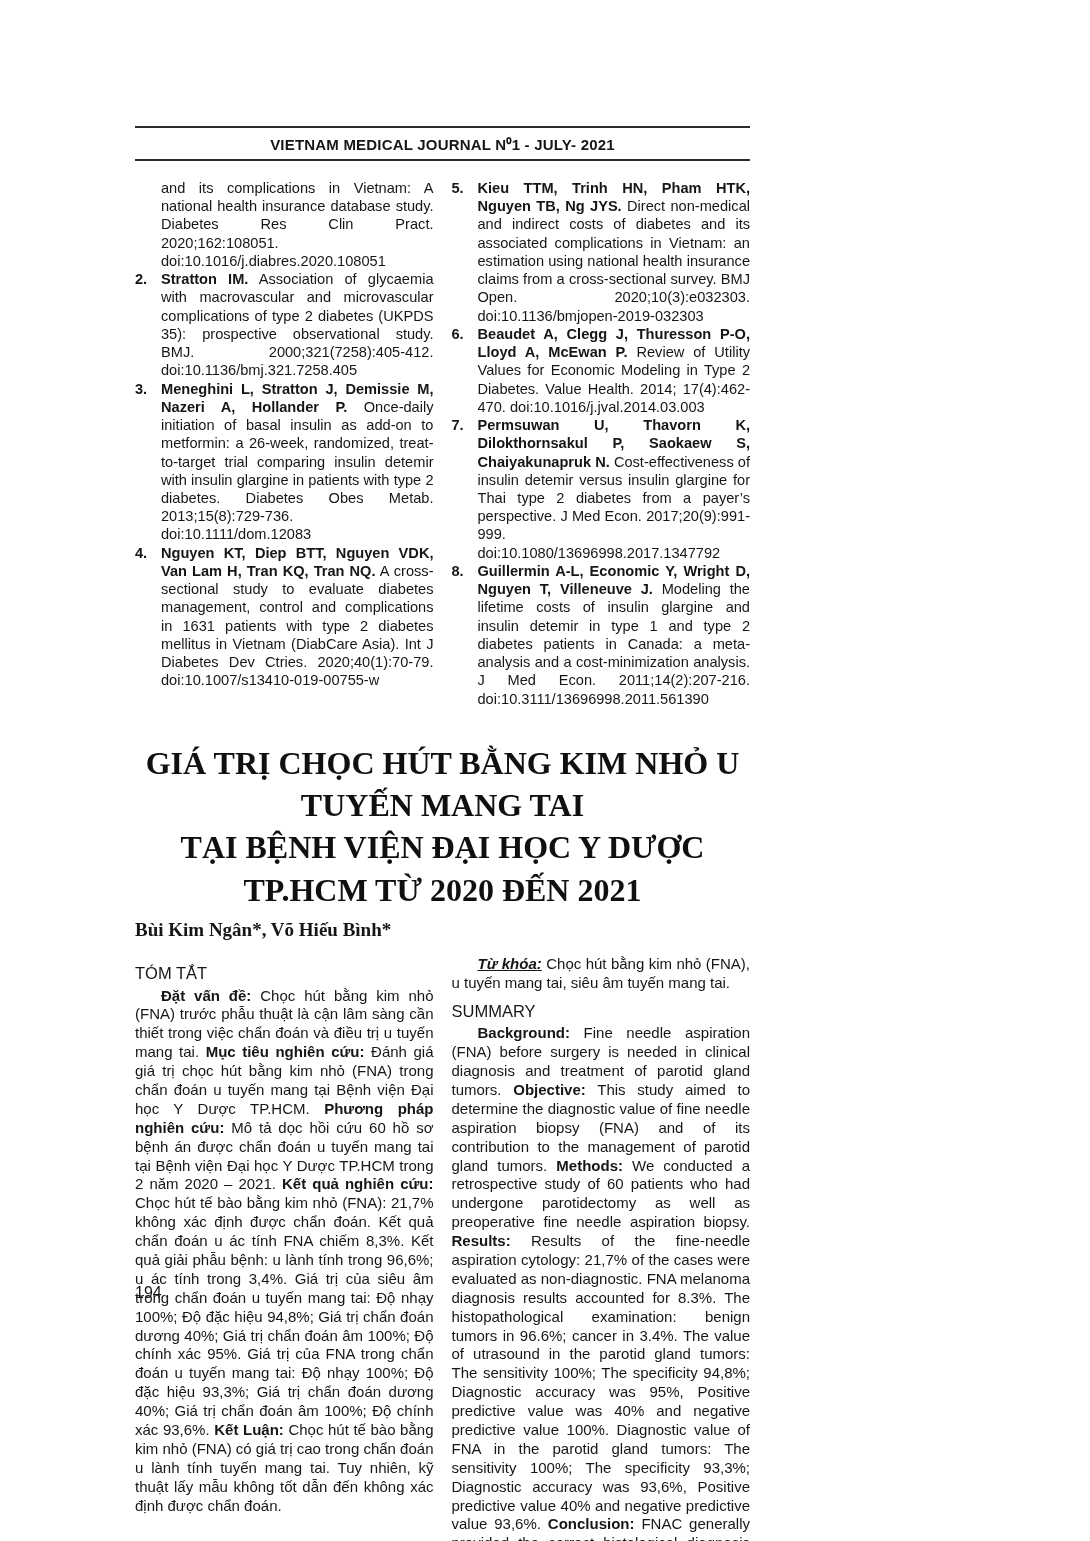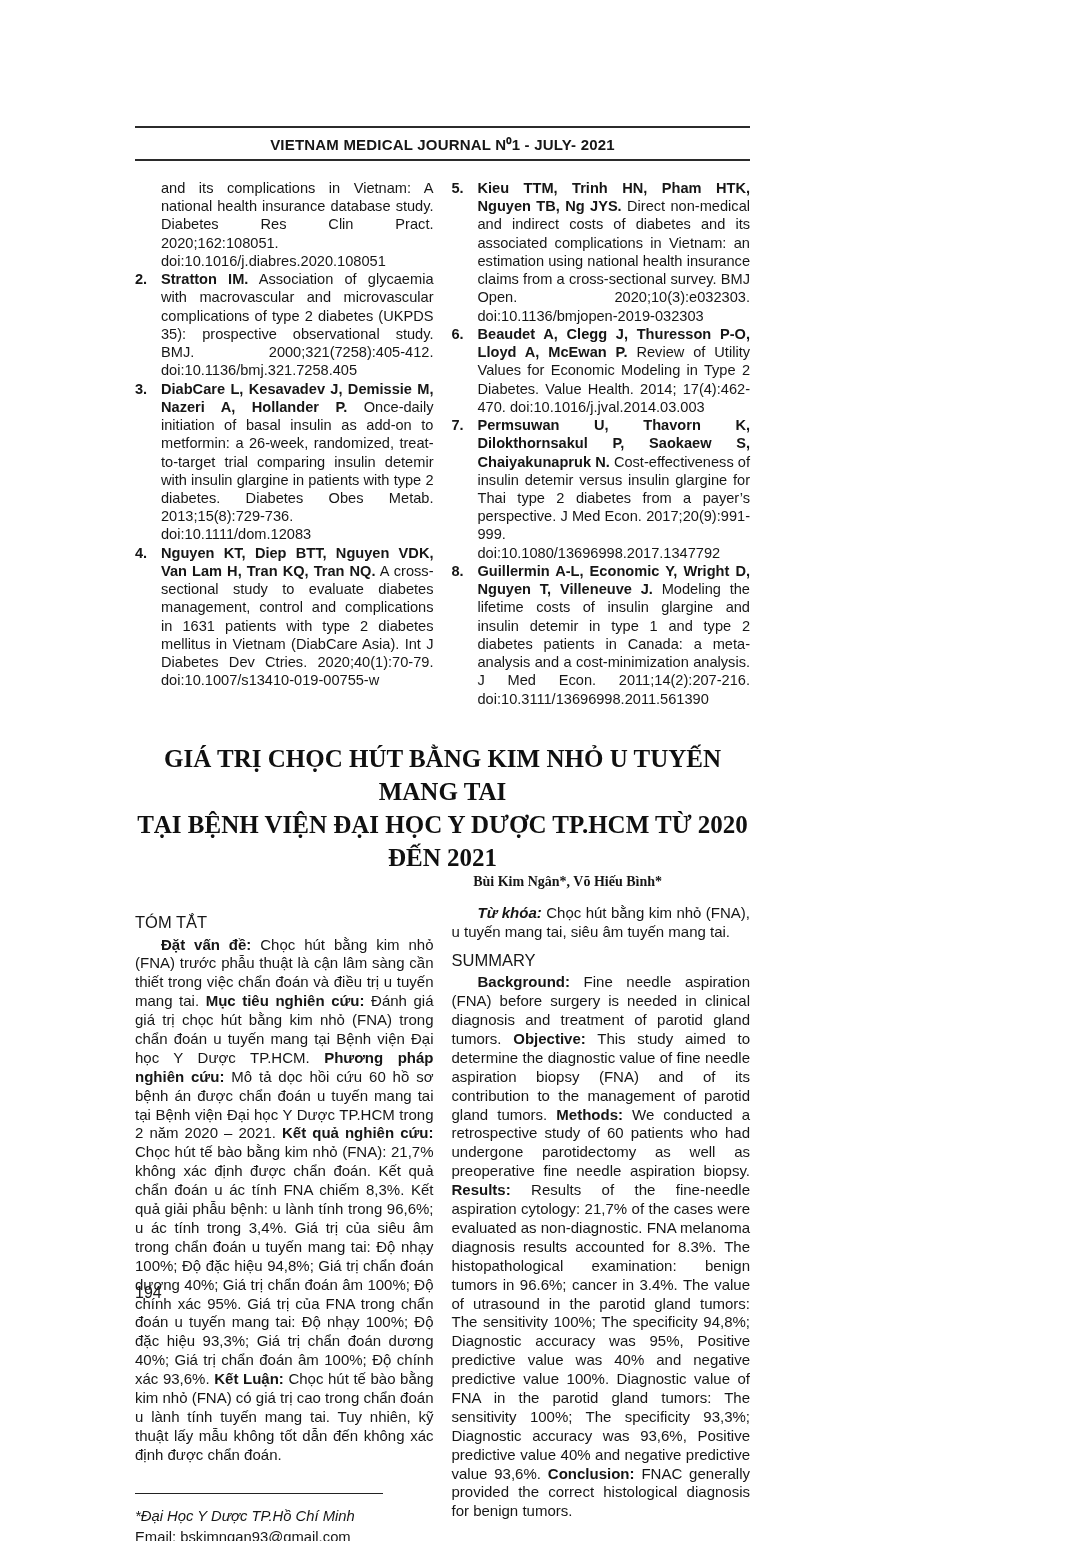--- a/index.html
+++ b/index.html
@@ -19,25 +19,25 @@
   
   .refs { display: flex; gap: 18px; margin-top: 18px; font-size: 14.6px; line-height: 1.25; }
   .refcol { flex: 1 1 0; min-width: 0; }
   .ref { display: flex; text-align: justify; justify-content: center; }
   .ref-num { flex: 0 0 26px; width: 26px; font-weight: bold; }
   .ref-body { flex: 1 1 auto; min-width: 0; }
   
   .title {
     margin-top: 34px; text-align: center;
     font-family: "Liberation Serif", serif; font-weight: bold;
-    font-size: 25px; line-height: 1.32; color: #101010;
+    font-size: 32px; line-height: 1.32; color: #101010;
   }
   .authors {
-    margin-top: 0; text-align: right; padding-right: 88px;
-    font-family: "Liberation Serif", serif; font-weight: bold; font-size: 14px;
+    margin-top: 8px; padding-right: 88px;
+    font-family: "Liberation Serif", serif; font-weight: bold; font-size: 19px;
   }
   
   .main { display: flex; gap: 18px; margin-top: 14px; font-size: 15px; line-height: 1.26; }
   .mcol { flex: 1 1 0; min-width: 0; }
   .h-section { font-weight: normal; font-size: 16.5px; margin: 8px 0 3px; }
   .para { margin: 0; text-align: justify; text-indent: 26px; }
   .fn-divider { width: 248px; border-top: 1.5px solid #222; margin-top: 28px; }
   .footnote { margin-top: 12px; font-size: 14.8px; line-height: 1.42; }
   .fn-aff { font-style: italic; }
   .sum-title {
@@ -61,21 +61,21 @@
       <div class="ref">
         <span class="ref-num"></span>
         <span class="ref-body"><b></b><span>and its complications in Vietnam: A national health insurance database study. Diabetes Res Clin Pract. 2020;162:108051. doi:10.1016/j.diabres.2020.108051</span></span>
       </div>
       <div class="ref">
         <span class="ref-num">2.</span>
         <span class="ref-body"><b>Stratton IM.</b><span> Association of glycaemia with macrovascular and microvascular complications of type 2 diabetes (UKPDS 35): prospective observational study. BMJ. 2000;321(7258):405-412. doi:10.1136/bmj.321.7258.405</span></span>
       </div>
       <div class="ref">
         <span class="ref-num">3.</span>
-        <span class="ref-body"><b>DiabCare L, Kesavadev J, Demissie M, Nazeri A, Hollander P.</b><span> Once-daily initiation of basal insulin as add-on to metformin: a 26-week, randomized, treat-to-target trial comparing insulin detemir with insulin glargine in patients with type 2 diabetes. Diabetes Obes Metab. 2013;15(8):729-736. doi:10.1111/dom.12083</span></span>
+        <span class="ref-body"><b>Meneghini L, Stratton J, Demissie M, Nazeri A, Hollander P.</b><span> Once-daily initiation of basal insulin as add-on to metformin: a 26-week, randomized, treat-to-target trial comparing insulin detemir with insulin glargine in patients with type 2 diabetes. Diabetes Obes Metab. 2013;15(8):729-736. doi:10.1111/dom.12083</span></span>
       </div>
       <div class="ref">
         <span class="ref-num">4.</span>
         <span class="ref-body"><b>Nguyen KT, Diep BTT, Nguyen VDK, Van Lam H, Tran KQ, Tran NQ.</b><span> A cross-sectional study to evaluate diabetes management, control and complications in 1631 patients with type 2 diabetes mellitus in Vietnam (DiabCare Asia). Int J Diabetes Dev Ctries. 2020;40(1):70-79. doi:10.1007/s13410-019-00755-w</span></span>
       </div>
     </div>
     <div class="refcol">
       <div class="ref">
         <span class="ref-num">5.</span>
         <span class="ref-body"><b>Kieu TTM, Trinh HN, Pham HTK, Nguyen TB, Ng JYS.</b><span> Direct non-medical and indirect costs of diabetes and its associated complications in Vietnam: an estimation using national health insurance claims from a cross-sectional survey. BMJ Open. 2020;10(3):e032303. doi:10.1136/bmjopen-2019-032303</span></span>
@@ -109,21 +109,21 @@
       <div class="fn-divider"></div>
       <div class="footnote">
         <div class="fn-aff">*Đại Học Y Dược TP.Hồ Chí Minh</div>
         <div>Email: bskimngan93@gmail.com</div>
         <div>Ngày nhận bài: 6.5.2021</div>
         <div>Ngày phản biện khoa học: 08.6.2021</div>
         <div>Ngày duyệt bài: 6.7.2021</div>
       </div>
     </div>
     <div class="mcol">
-      <p class="para kw"><b style="font-style: italic;">Từ khóa:</b> Chọc hút bằng kim nhỏ (FNA), u tuyến mang tai, siêu âm tuyến mang tai.</p>
+      <p class="para kw"><b style="font-style: italic; text-decoration: underline;">Từ khóa:</b> Chọc hút bằng kim nhỏ (FNA), u tuyến mang tai, siêu âm tuyến mang tai.</p>
       <div class="h-section">SUMMARY</div>
       <p class="para"><b>Background:</b> Fine needle aspiration (FNA) before surgery is needed in clinical diagnosis and treatment of parotid gland tumors. <b>Objective:</b> This study aimed to determine the diagnostic value of fine needle aspiration biopsy (FNA) and of its contribution to the management of parotid gland tumors. <b>Methods:</b> We conducted a retrospective study of 60 patients who had undergone parotidectomy as well as preoperative fine needle aspiration biopsy. <b>Results:</b> Results of the fine-needle aspiration cytology: 21,7% of the cases were evaluated as non-diagnostic. FNA melanoma diagnosis results accounted for 8.3%. The histopathological examination: benign tumors in 96.6%; cancer in 3.4%. The value of utrasound in the parotid gland tumors: The sensitivity 100%; The specificity 94,8%; Diagnostic accuracy was 95%, Positive predictive value was 40% and negative predictive value 100%. Diagnostic value of FNA in the parotid gland tumors: The sensitivity 100%; The specificity 93,3%; Diagnostic accuracy was 93,6%, Positive predictive value 40% and negative predictive value 93,6%. <b>Conclusion:</b> FNAC generally provided the correct histological diagnosis for benign tumors.</p>
     </div>
   </div>
 
   <div class="pagenum">194</div>
 
 </div>
 
 </body></html>

